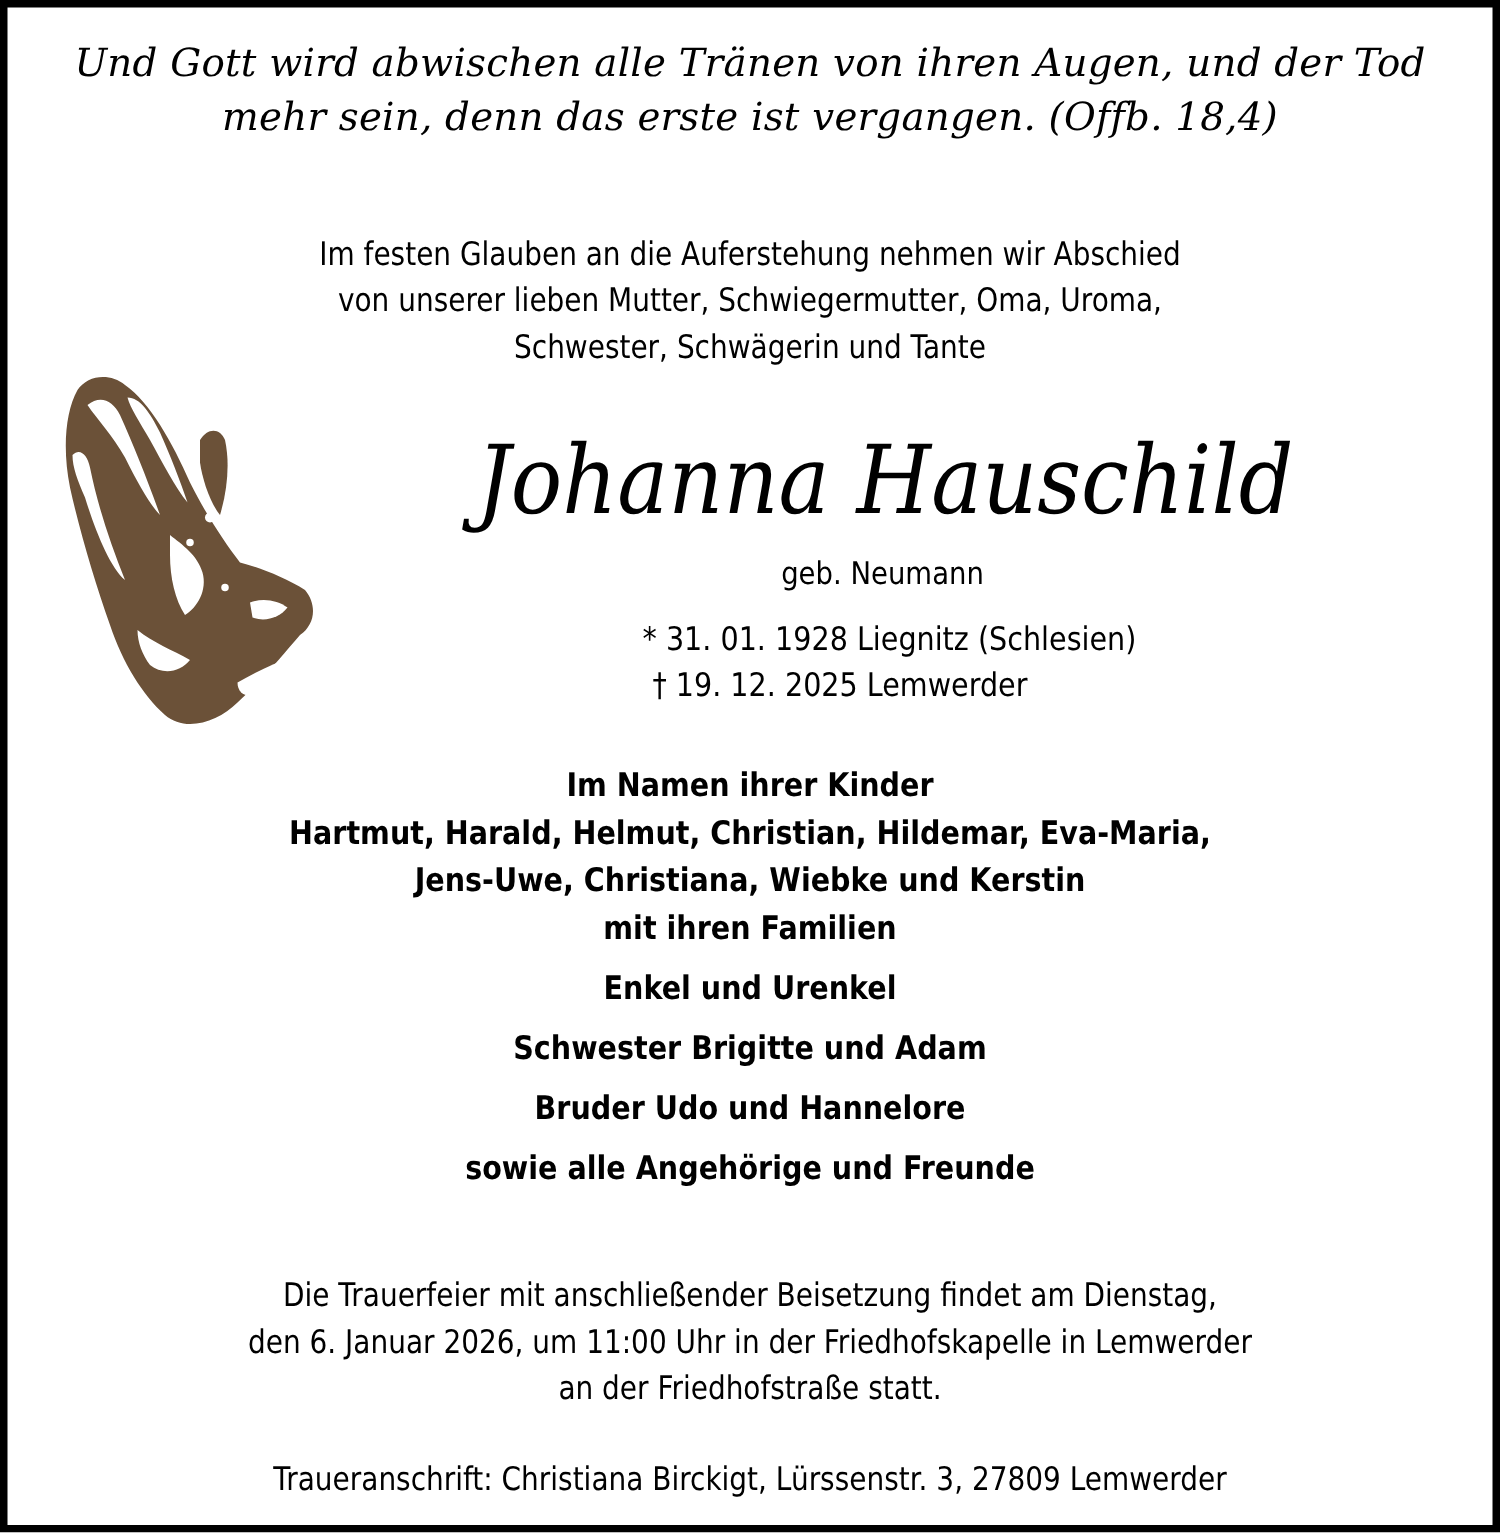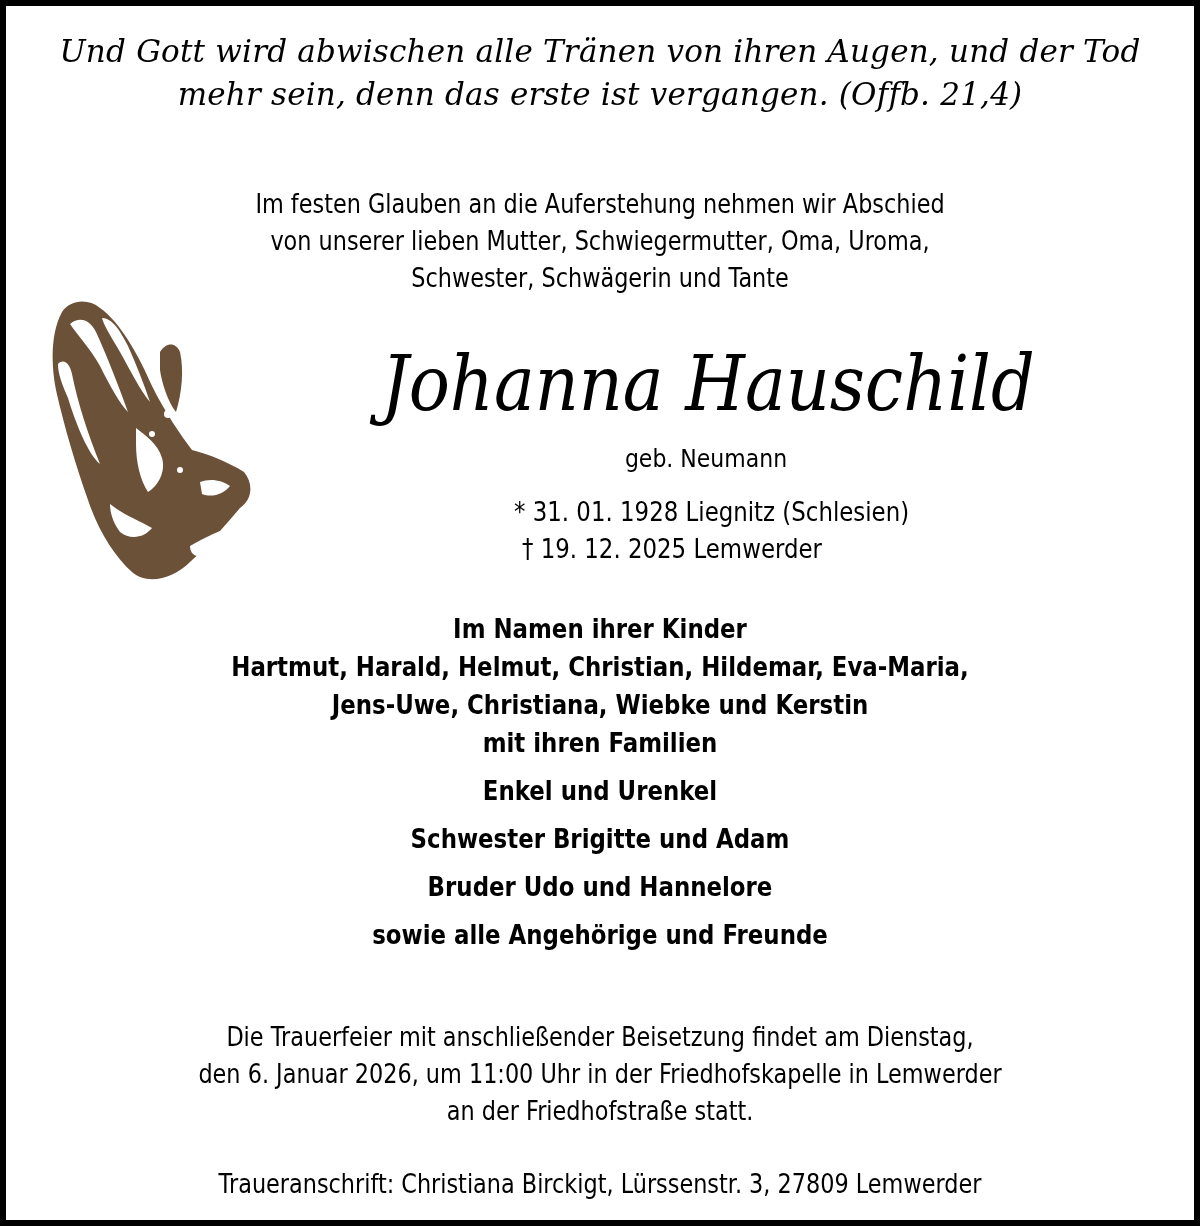--- a/index.html
+++ b/index.html
@@ -83,21 +83,21 @@
       transform: scaleX(0.86);
     }
   </style>
 </head>
 <body>
 
 <div class="card">
 
   <div class="center verse">
     <div>Und Gott wird abwischen alle Tränen von ihren Augen, und der Tod</div>
-    <div>mehr sein, denn das erste ist vergangen. (Offb. 21,4)</div>
+    <div>mehr sein, denn das erste ist vergangen. (Offb. 18,4)</div>
   </div>
 
   <div class="center intro">
     <div>Im festen Glauben an die Auferstehung nehmen wir Abschied</div>
     <div>von unserer lieben Mutter, Schwiegermutter, Oma, Uroma,</div>
     <div>Schwester, Schwägerin und Tante</div>
   </div>
 
   <div class="hands">
     <svg width="226" height="300" viewBox="0 0 226 300">

